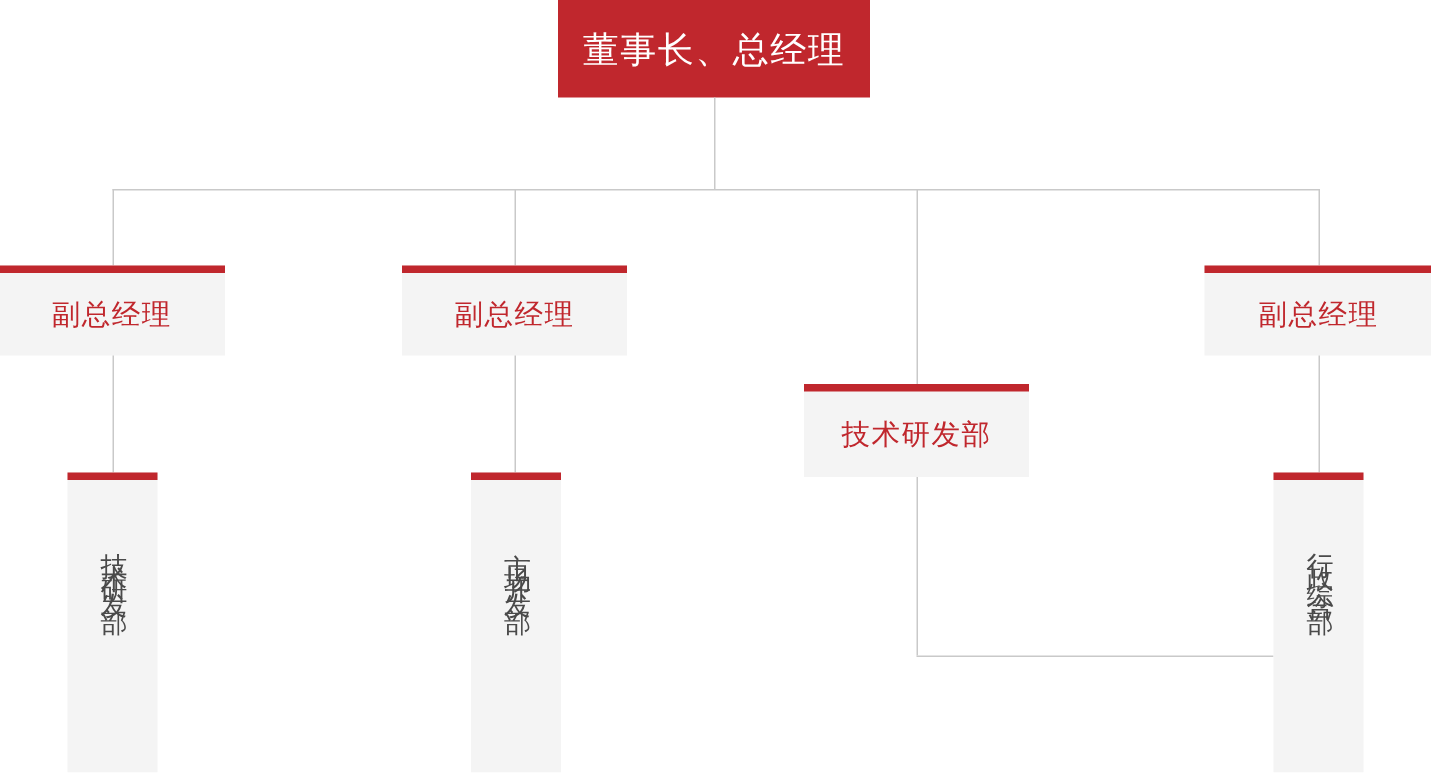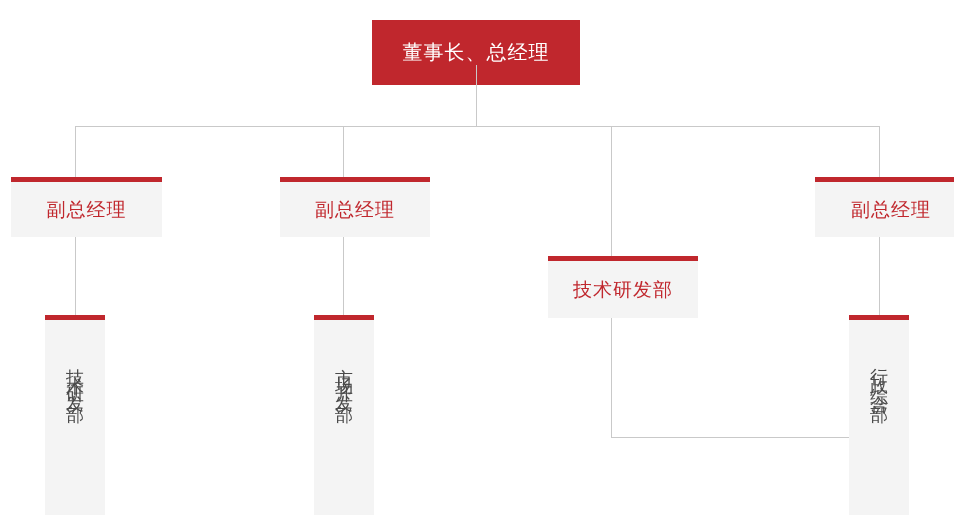--- a/index.html
+++ b/index.html
@@ -37,31 +37,29 @@
     align-items: center;
     justify-content: center;
     text-align: center;
   }
 
   
   .node.root {
     background: #c0272d;
     border-top: none;
     color: #ffffff;
-    font-size: 20px;
+    font-size: 24px;
     letter-spacing: 1px;
-    margin-top: 20px;
   }
 
   
   .node.manager {
     color: #c0272d;
     font-size: 19px;
     letter-spacing: 1px;
-    margin-left: 12px;
   }
 
   
   .node.department {
     color: #4a4a4a;
     font-size: 18px;
     align-items: flex-start;
     padding-top: 34px;
   }
   .node.department .vtext {

